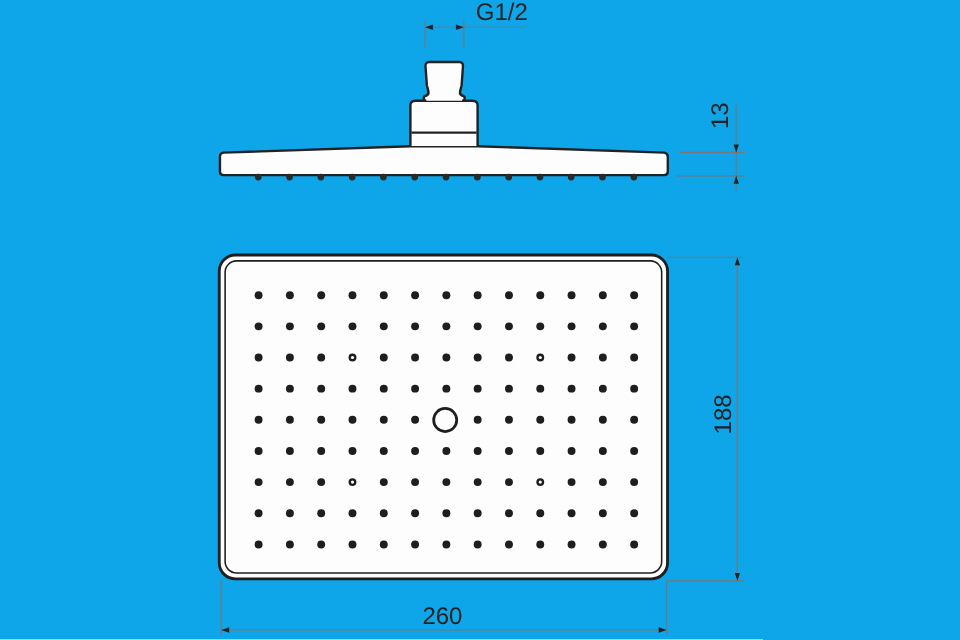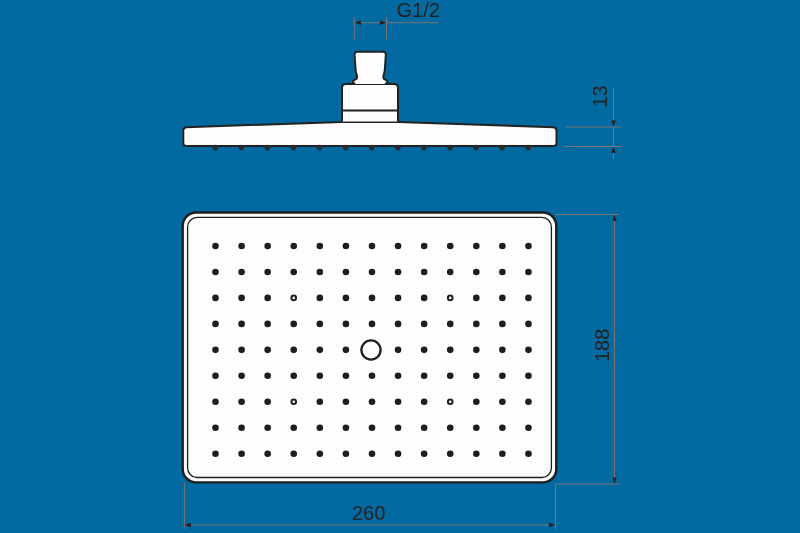--- a/index.html
+++ b/index.html
@@ -1,16 +1,16 @@
 <!DOCTYPE html>
 <html><head>
 <meta charset="utf-8">
 <style>
   html,body{margin:0;padding:0;background:#ffffff;}
-  .page{position:relative;width:800px;height:533px;background:#0369a1;overflow:hidden;
+  .page{position:relative;width:800px;height:533px;background:#0ea5e9;overflow:hidden;
         font-family:"Liberation Sans", sans-serif;}
   svg{position:absolute;left:0;top:0;}
   text{font-family:"Liberation Sans", sans-serif;fill:#222;}
 </style>
 </head>
 <body>
 <div class="page">
 <svg width="800" height="533" viewBox="0 0 800 533">
 
   <path d="M186.3,127.2 L342,121.9 L398,121.9 L553.5,127.2

